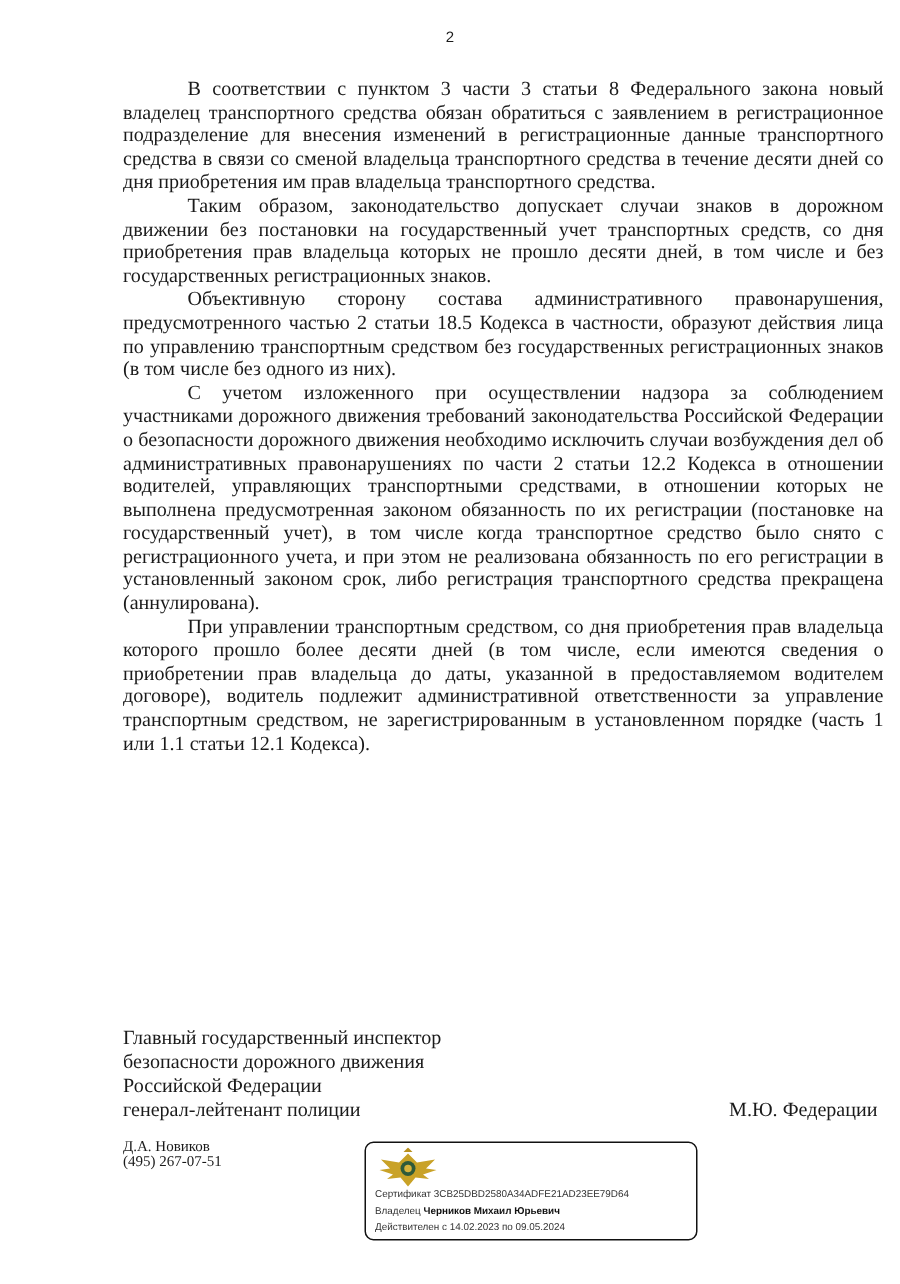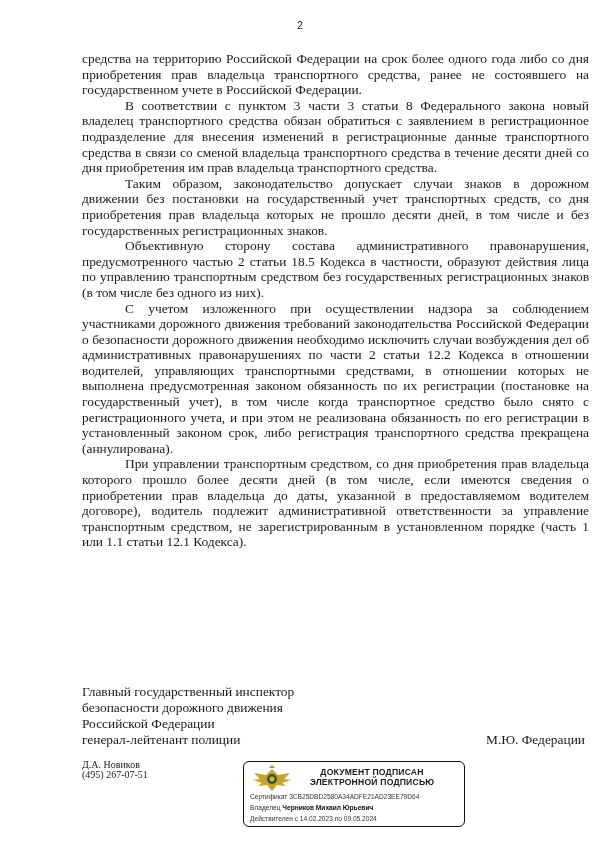--- a/index.html
+++ b/index.html
@@ -23,21 +23,20 @@
   .stamp-row { position: absolute; left: 6px; font-size: 6.6px; line-height: 8px; color: #333; white-space: nowrap; }
   .stamp-row b { color: #111; }
   .executor { position: absolute; left: 82px; top: 760px; font-size: 10px; line-height: 10px; }
 </style>
 </head>
 <body>
 
 <div class="page-number">2</div>
 
 <div class="body-text">
-  <p class="para">средства на территорию Российской Федерации на срок более одного года либо со дня приобретения прав владельца транспортного средства, ранее не состоявшего на государственном учете в Российской Федерации.</p>
   <p class="para indent">В соответствии с пунктом 3 части 3 статьи 8 Федерального закона новый владелец транспортного средства обязан обратиться с заявлением в регистрационное подразделение для внесения изменений в регистрационные данные транспортного средства в связи со сменой владельца транспортного средства в течение десяти дней со дня приобретения им прав владельца транспортного средства.</p>
   <p class="para indent">Таким образом, законодательство допускает случаи знаков в дорожном движении без постановки на государственный учет транспортных средств, со дня приобретения прав владельца которых не прошло десяти дней, в том числе и без государственных регистрационных знаков.</p>
   <p class="para indent">Объективную сторону состава административного правонарушения, предусмотренного частью 2 статьи 18.5 Кодекса в частности, образуют действия лица по управлению транспортным средством без государственных регистрационных знаков (в том числе без одного из них).</p>
   <p class="para indent">С учетом изложенного при осуществлении надзора за соблюдением участниками дорожного движения требований законодательства Российской Федерации о безопасности дорожного движения необходимо исключить случаи возбуждения дел об административных правонарушениях по части 2 статьи 12.2 Кодекса в отношении водителей, управляющих транспортными средствами, в отношении которых не выполнена предусмотренная законом обязанность по их регистрации (постановке на государственный учет), в том числе когда транспортное средство было снято с регистрационного учета, и при этом не реализована обязанность по его регистрации в установленный законом срок, либо регистрация транспортного средства прекращена (аннулирована).</p>
   <p class="para indent">При управлении транспортным средством, со дня приобретения прав владельца которого прошло более десяти дней (в том числе, если имеются сведения о приобретении прав владельца до даты, указанной в предоставляемом водителем договоре), водитель подлежит административной ответственности за управление транспортным средством, не зарегистрированным в установленном порядке (часть 1 или 1.1 статьи 12.1 Кодекса).</p>
 </div>
 
 <div class="signature-block">
   <span class="sig-line">Главный государственный инспектор</span>
   <span class="sig-line">безопасности дорожного движения</span>
@@ -46,24 +45,20 @@
   <span class="signer-name" style="right:17px;">М.Ю. Федерации</span>
 </div>
 
 <div class="stamp">
   <svg class="stamp-emblem" viewBox="0 0 40 30">
     <path d="M20 4 L14 10 L2 8 L8 14 L1 15 L10 18 L6 21 L15 20 L20 26 L25 20 L34 21 L30 18 L39 15 L32 14 L38 8 L26 10 Z" fill="#c9a227"></path>
     <circle cx="20" cy="14" r="5" fill="#2f5a3a"></circle>
     <circle cx="20" cy="14" r="2.5" fill="#d8b23a"></circle>
     <path d="M17 3 L20 0 L23 3 Z" fill="#b8901f"></path>
   </svg>
-  <div class="stamp-title">
-    <div>ДОКУМЕНТ ПОДПИСАН</div>
-    <div>ЭЛЕКТРОННОЙ ПОДПИСЬЮ</div>
-  </div>
   <div class="stamp-row" style="top:31px;">
     <span>Сертификат</span>
     <span>3CB25DBD2580A34ADFE21AD23EE79D64</span>
   </div>
   <div class="stamp-row" style="top:42px;">
     <span>Владелец</span>
     <b>Черников Михаил Юрьевич</b>
   </div>
   <div class="stamp-row" style="top:53px;">Действителен с 14.02.2023 по 09.05.2024</div>
 </div>

